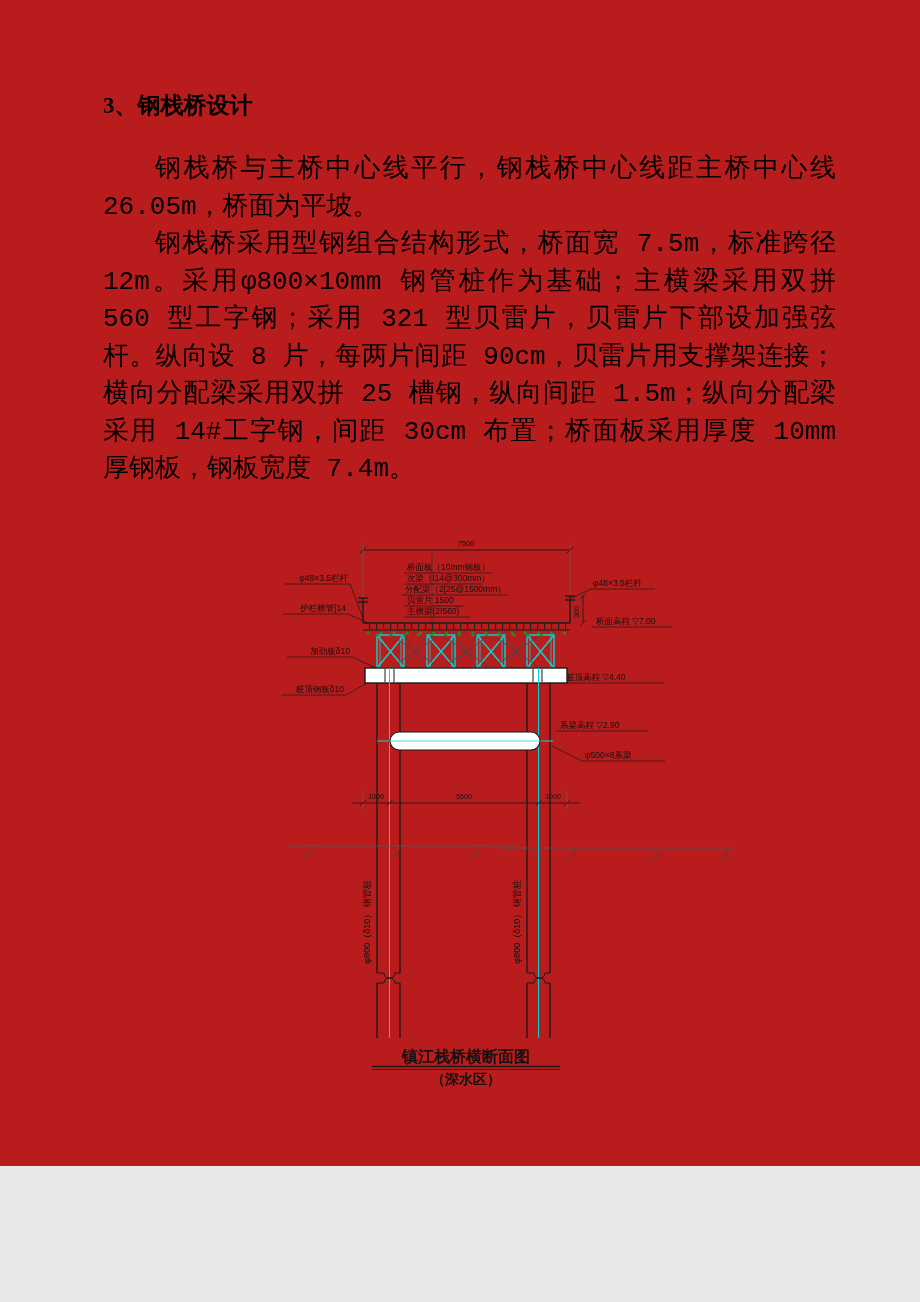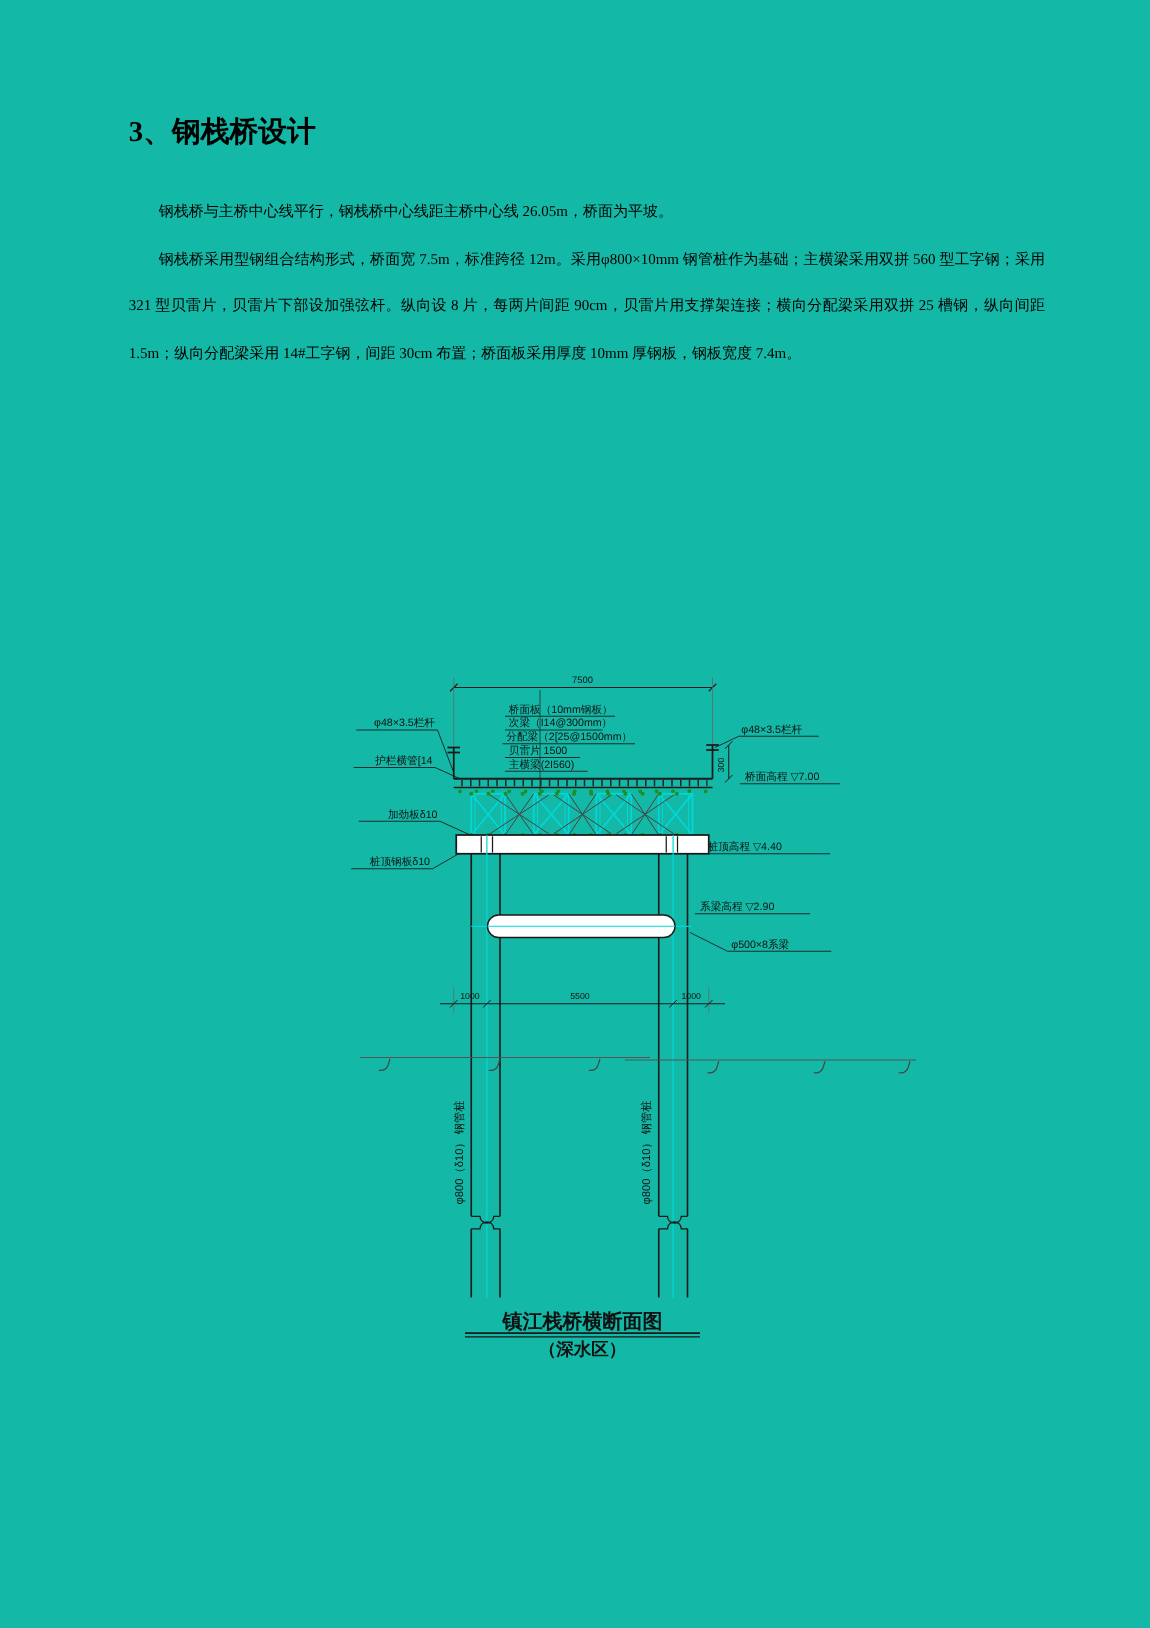--- a/index.html
+++ b/index.html
@@ -1,34 +1,34 @@
 <!DOCTYPE html>
 <html><head>
 <meta charset="utf-8">
 <style>
   html,body { margin:0; padding:0; background:#e8e8e8; }
   .page {
     position:relative;
-    width:920px; height:1302px;
+    width:920px; height:1166px;
     margin:0 auto;
-    background:#14b8a6;
+    background:#b91c1c;
     font-family:"Liberation Serif","DejaVu Serif",serif;
     color:#000;
     overflow:hidden;
   }
   .content {
     position:absolute; left:103px; top:90px; width:733px;
   }
   .doc-title {
     font-size:23px; font-weight:bold; margin:0 0 30px 0;
     font-family:"Liberation Serif","DejaVu Serif",serif;
   }
   p.body {
-    margin:0; font-size:12px; line-height:37.5px;
-    text-align:justify; text-indent:2em;
+    margin:0; font-size:26px; line-height:37.5px;
+    text-align:justify; text-indent:2em;font-family:Liberation Mono, monospace;
   }
   p.fig-caption {
     margin:2px 0 0 0; font-size:16.5px; line-height:24px;
     text-align:center; text-indent:0;
   }
   .diagram-wrap {
     position:absolute; left:0; top:532px; width:920px; height:580px;
   }
   svg { font-family:"Liberation Sans","DejaVu Sans",sans-serif; }
   svg text { fill:#111; }

